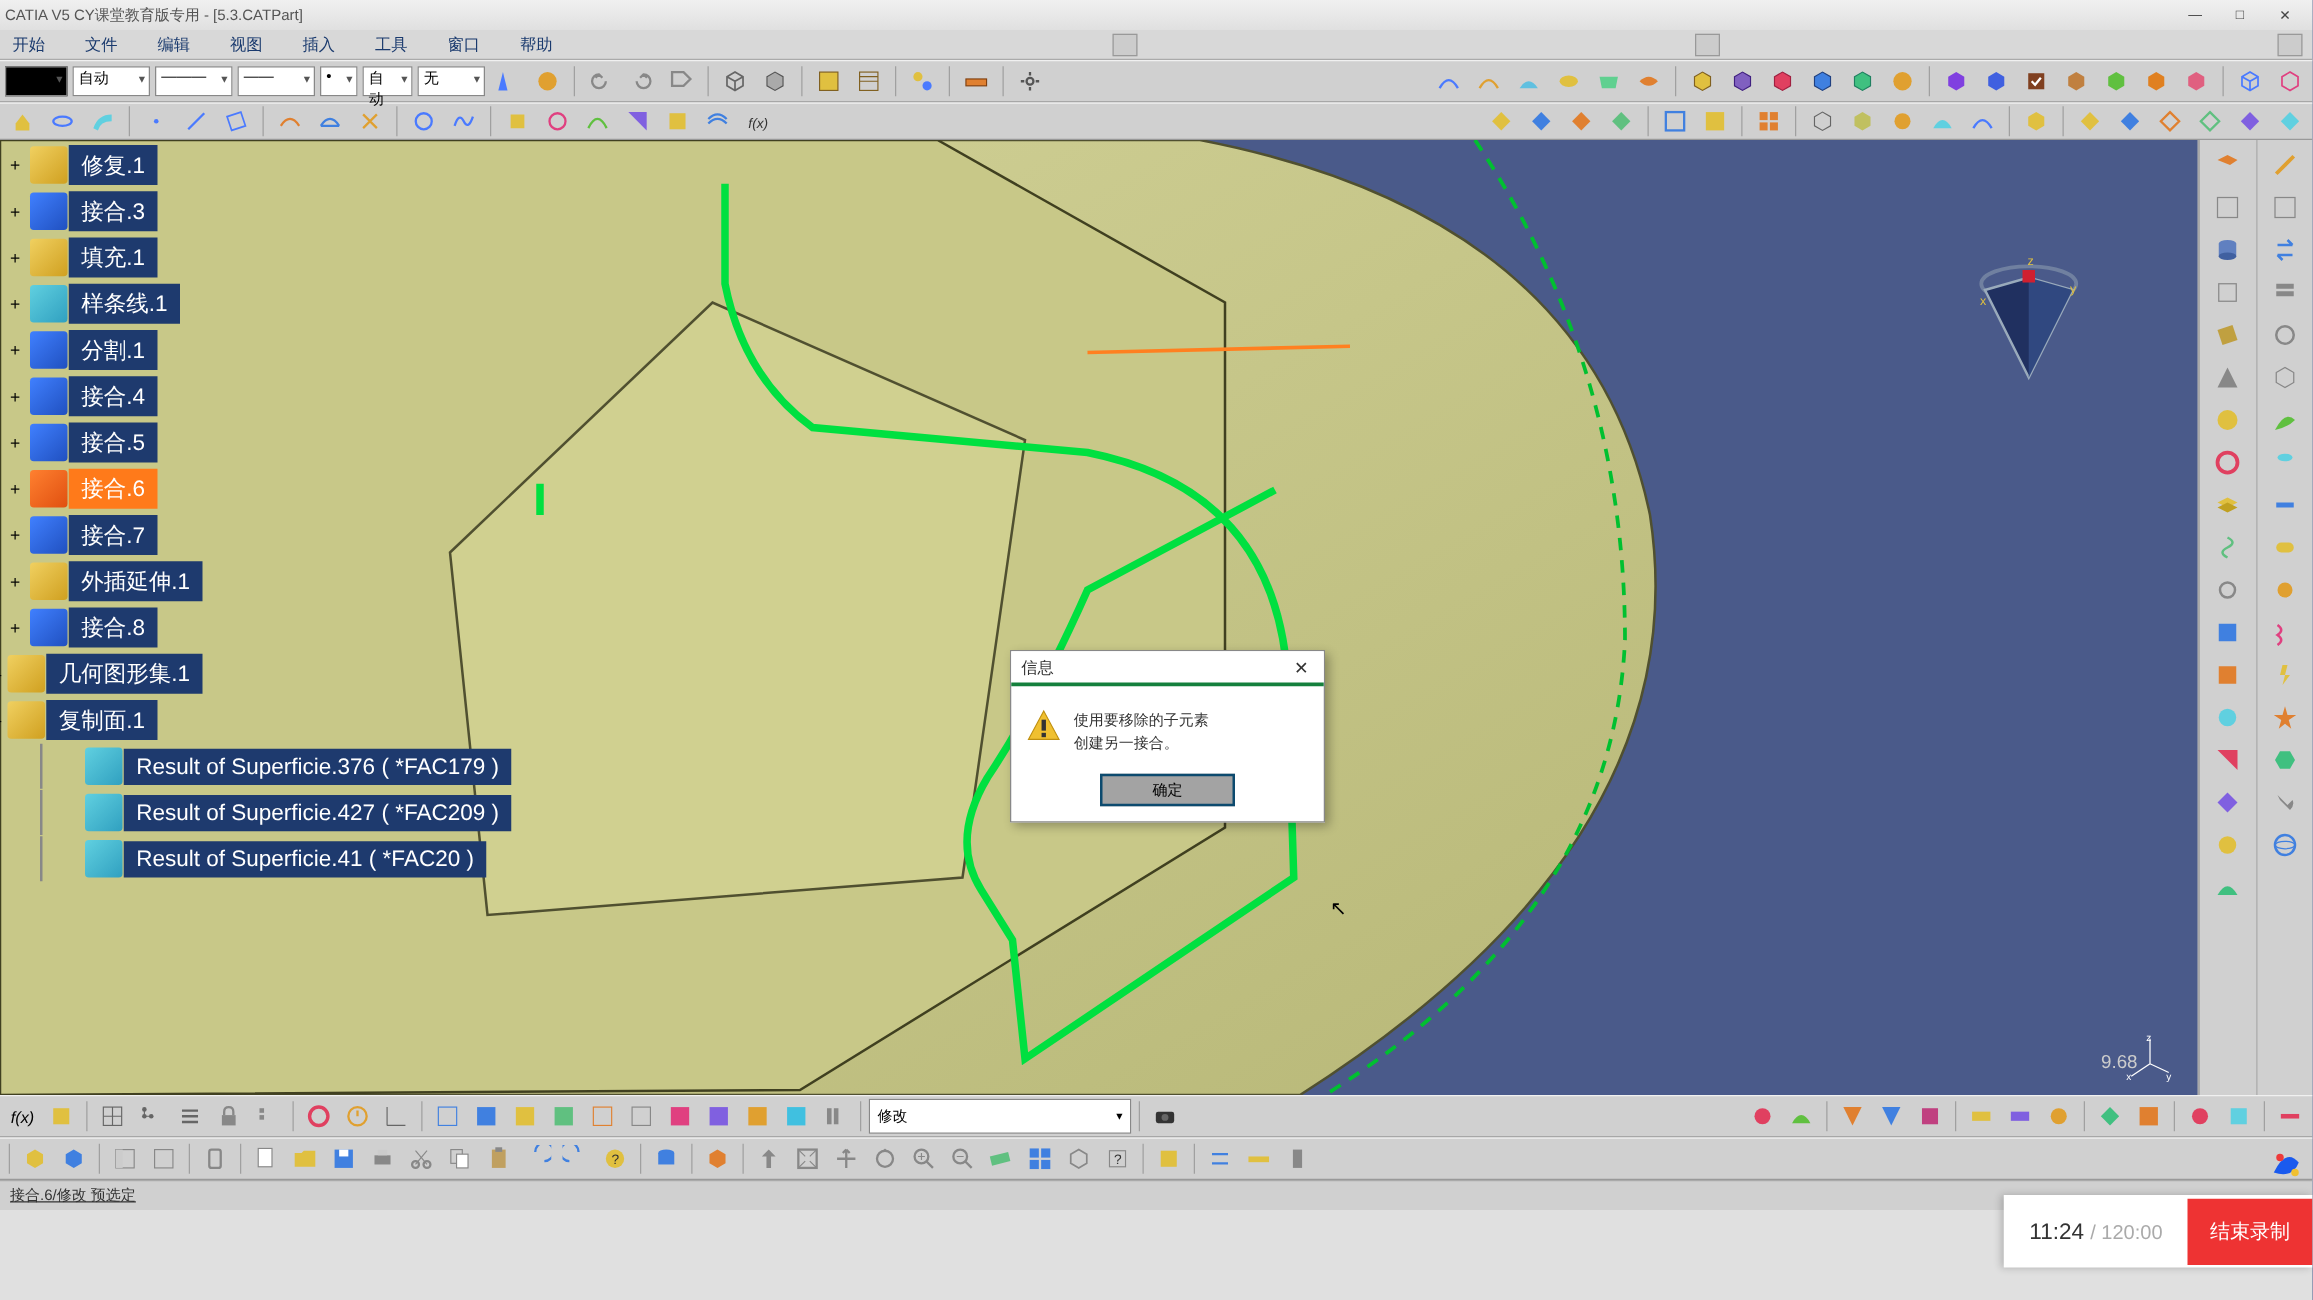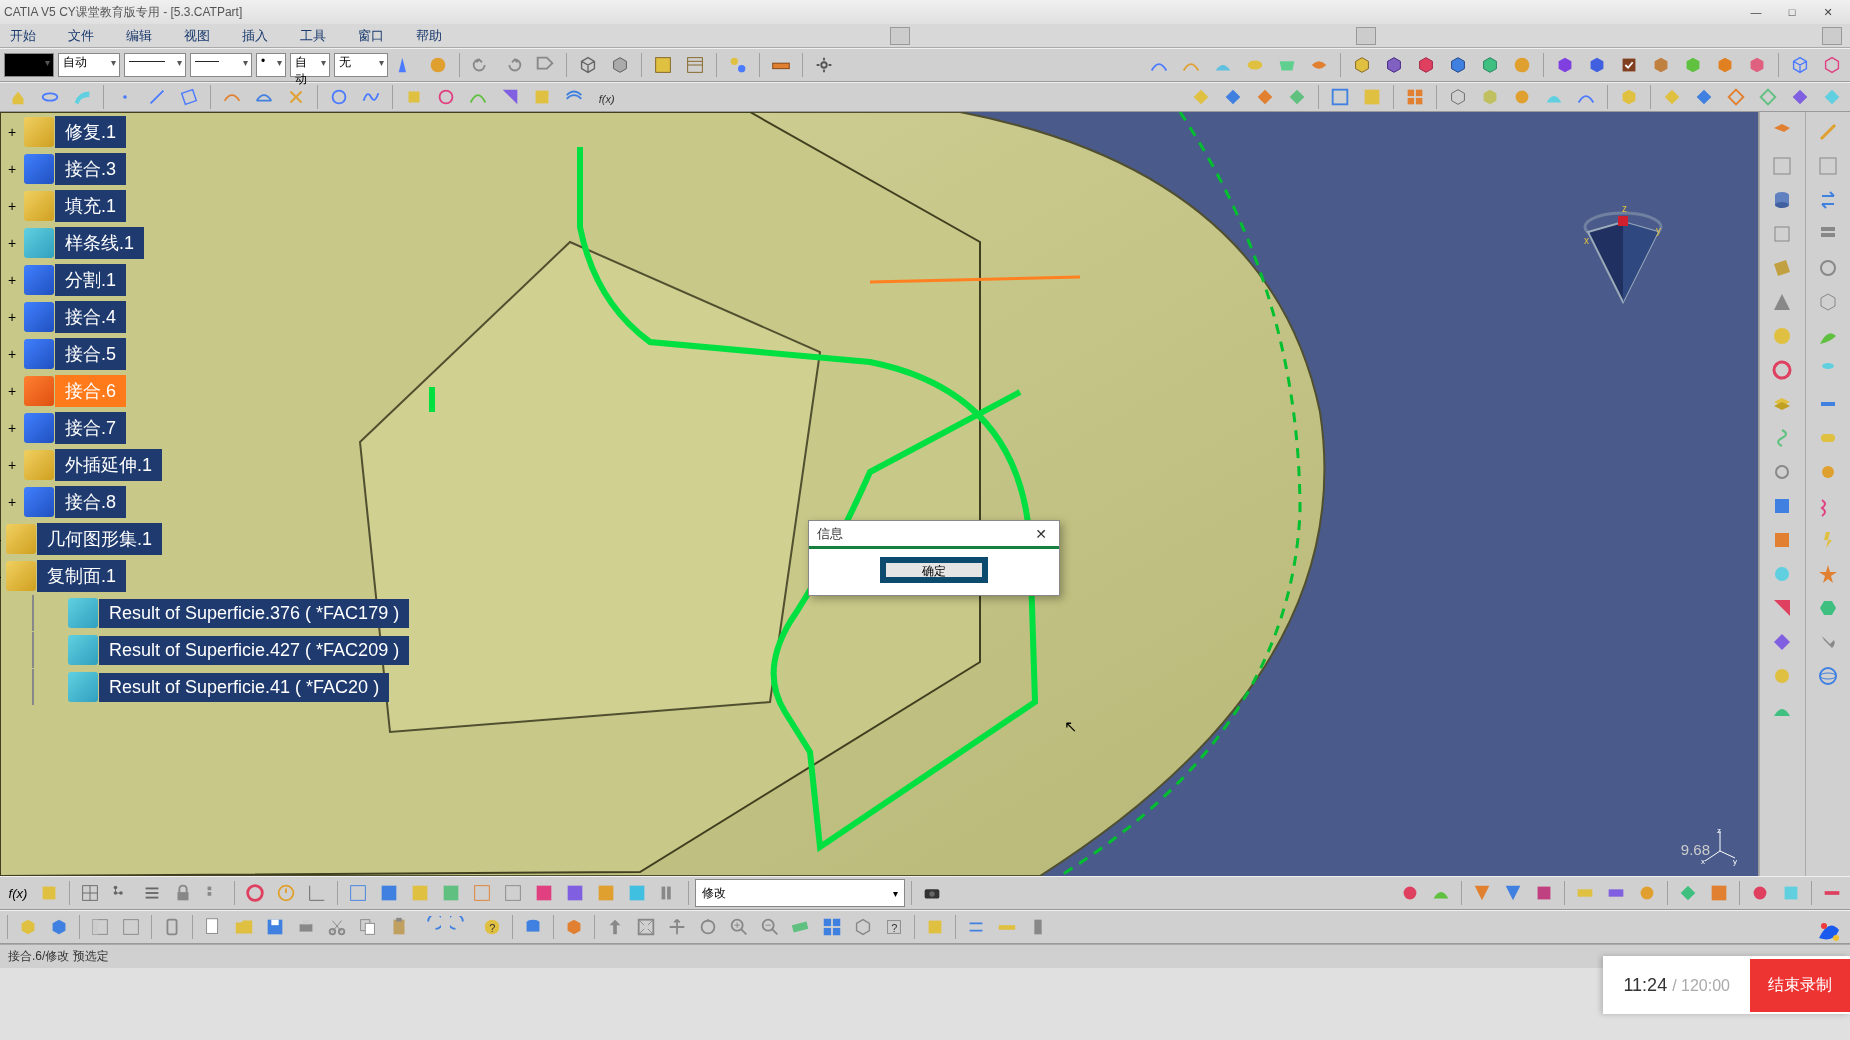--- a/index.html
+++ b/index.html
@@ -47,30 +47,30 @@
     
     .zoom-val { position: absolute; right: 48px; bottom: 18px; color: #ccc; font-size: 15px; }
     .axis-ind { position: absolute; right: 18px; bottom: 10px; width: 40px; height: 40px; }
     
     .dialog { position: absolute; left: 808px; top: 408px; width: 252px; background: #fff; border: 1px solid #888; box-shadow: 3px 3px 8px rgba(0,0,0,0.3); z-index: 10; }
     .dlg-title { height: 28px; background: #fff; display: flex; align-items: center; padding: 0 8px; font-size: 13px; color: #333; border-bottom: 3px solid #15803d; }
     .dlg-close { margin-left: auto; width: 20px; height: 20px; display: flex; align-items: center; justify-content: center; cursor: pointer; font-size: 14px; }
     .dlg-body { padding: 18px 12px 8px; display: flex; gap: 10px; font-size: 12px; color: #333; line-height: 1.5; }
     .dlg-warn { width: 28px; height: 28px; }
     .dlg-btns { padding: 8px 12px 12px; text-align: center; }
-    .dlg-ok { width: 108px; height: 26px; border: 6px solid #0c4a6e; background: #e5e5e5; font-size: 12px; cursor: pointer; }
+    .dlg-ok { width: 108px; height: 26px; border: 2px solid #0c4a6e; background: #a3a3a3; font-size: 12px; cursor: pointer; }
     
     .right-panels { width: 92px; background: #d0d0d0; display: flex; border-left: 1px solid #999; }
     .rp-col { flex: 1; display: flex; flex-direction: column; align-items: center; padding: 6px 2px; gap: 6px; border-left: 1px solid #aaa; }
     .rp-icon { width: 30px; height: 28px; display: flex; align-items: center; justify-content: center; cursor: pointer; }
     .bottom-toolbar { height: 34px; background: #d0d0d0; border-top: 1px solid #f0f0f0; border-bottom: 1px solid #999; display: flex; align-items: center; padding: 0 4px; gap: 3px; }
     .btm-dd { width: 210px; height: 22px; border: 1px solid #888; background: #fff; font-size: 12px; padding: 13px 6px; display: flex; align-items: center; }
     .btm-dd::after { content: "▾"; margin-left: auto; font-size: 10px; }
     
-    .statusbar { height: 24px; background: #d0d0d0; display: flex; align-items: center; padding: 0 8px; font-size: 12px; color: #333; border-top: 1px solid #aaa; }
+    .statusbar { height: 24px; background: #d0d0d0; display: flex; align-items: center; padding: 0 8px; font-size: 12px; color: #333; border-top: 1px solid #aaa; text-decoration: underline; }
     
     .rec-bar { position: absolute; right: 0; bottom: 26px; height: 58px; display: flex; align-items: center; background: #fff; box-shadow: -2px 0 6px rgba(0,0,0,0.2); }
     .rec-time { padding: 0 20px; font-size: 18px; color: #333; }
     .rec-time .total { color: #aaa; font-size: 16px; }
     .rec-stop { background: #ee3333; color: #fff; padding: 16px 18px; font-size: 16px; cursor: pointer; }
     
     .ds-logo { position: absolute; right: 6px; bottom: 92px; width: 30px; height: 30px; }
     
     .cursor { position: absolute; left: 1064px; top: 605px; z-index: 15; font-size: 16px; color: #000; pointer-events: none; }
   </style>
@@ -618,20 +618,31 @@
         <text x="33" y="38" font-size="8" fill="#fff">y</text>
         <text x="17" y="7" font-size="8" fill="#fff">z</text>
       </svg>
     </div>
 
     <div class="dialog">
       <div class="dlg-title">
         <span>信息</span>
         <span class="dlg-close">✕</span>
       </div>
+      <div class="dlg-body">
+        <svg class="dlg-warn" viewBox="0 0 32 32">
+            <path fill="#f0c030" stroke="#c09010" d="M16 2 L30 28 L2 28 Z"></path>
+            <rect x="14" y="10" width="4" height="10" fill="#333"></rect>
+            <rect x="14" y="22" width="4" height="4" fill="#333"></rect>
+          </svg>
+        <div>
+          <div>使用要移除的子元素</div>
+          <div>创建另一接合。</div>
+        </div>
+      </div>
       <div class="dlg-btns">
         <button class="dlg-ok">确定</button>
       </div>
     </div>
 
     <div class="cursor">↖</div>
   </div>
 
   <div class="right-panels">
     <div class="rp-col">

